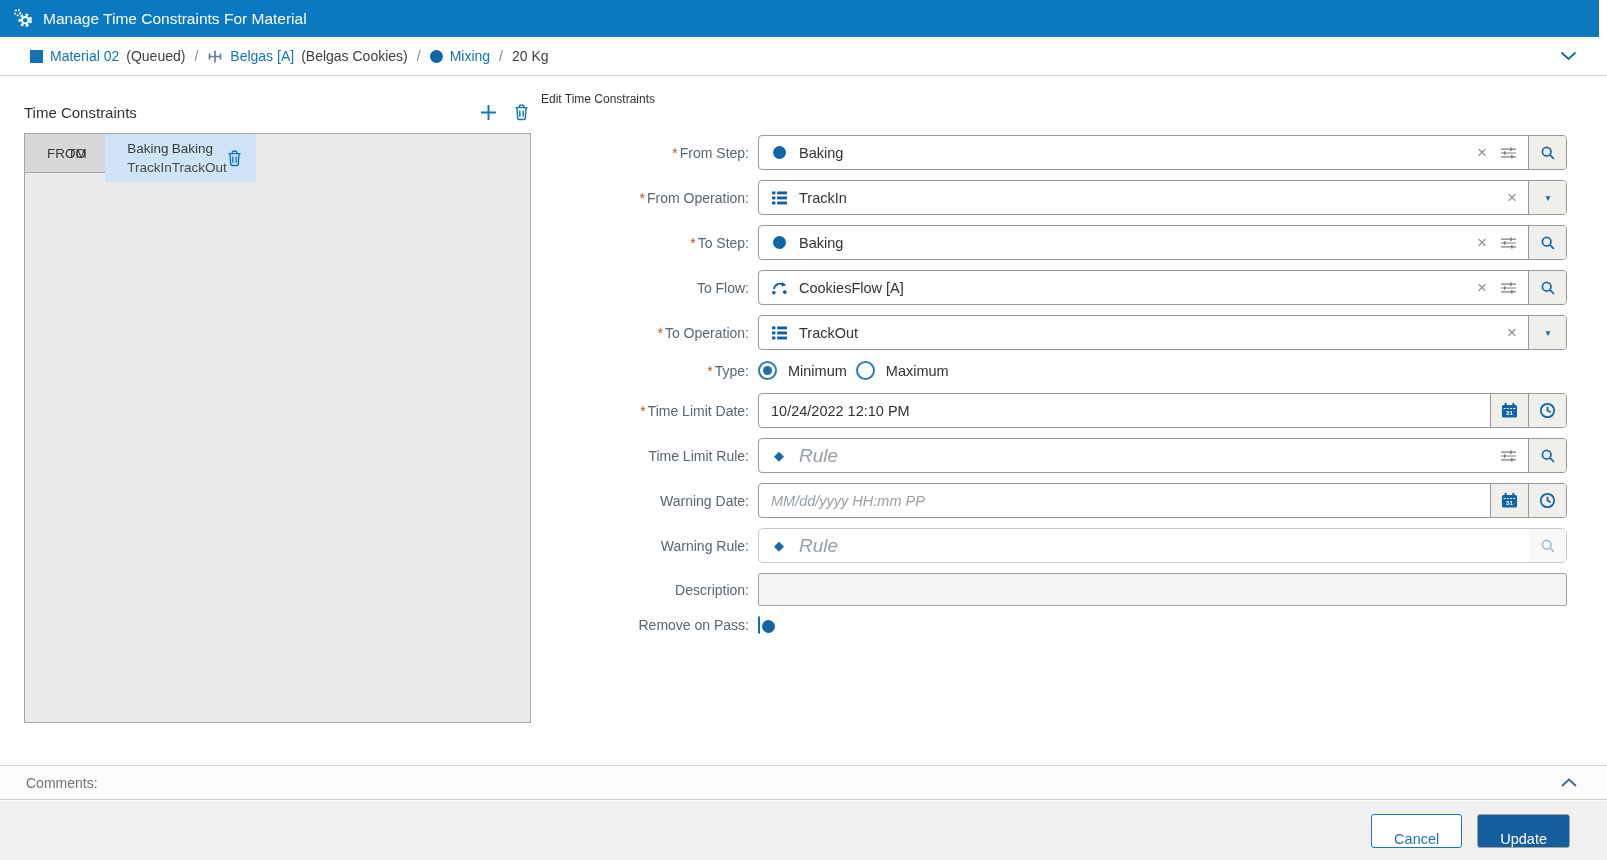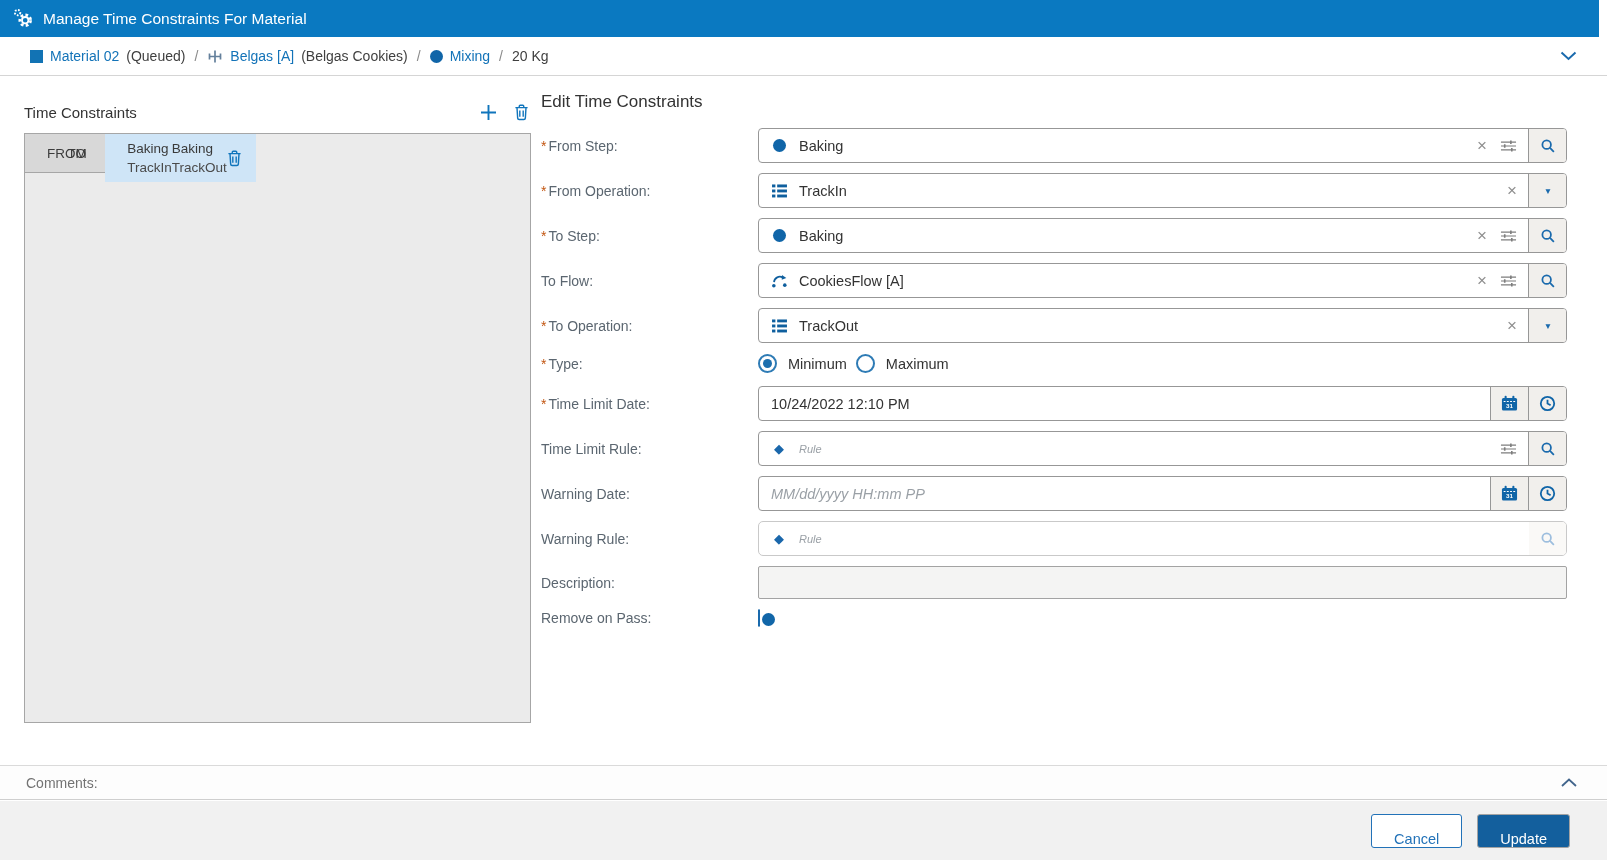--- a/index.html
+++ b/index.html
@@ -37,33 +37,33 @@
   .tc-col-to{flex:1;}
   .tc-row{height:48px;background:#cfe5f7;display:flex;align-items:center;font-size:13.5px;cursor:pointer;}
   .tc-cell{display:flex;flex-direction:column;gap:4px;}
   .tc-cell .l1{color:#3a3a3a;}
   .tc-cell .l2{color:#4a4a4a;}
   .tc-row-del{margin-left:auto;margin-right:14px;}
   .tc-filler{flex:1;background:#ebebeb;}
 
   
   .form-panel{position:absolute;left:541px;top:92px;right:40px;}
-  .form-title{font-size:17px;color:#333;height:22px;margin-bottom:14px;}
+  .form-title{font-size:12px;color:#333;height:22px;margin-bottom:21px;}
   .frow{display:flex;align-items:center;margin-bottom:10px;}
   .frow.align-top{align-items:flex-start;}
-  .flabel{width:208px;text-align:left;padding-right:9px;flex:none;color:#5b6670;font-size:14px;line-height:18px;}
+  .flabel{width:208px;text-align:right;padding-right:9px;flex:none;color:#5b6670;font-size:14px;line-height:18px;}
   .req{color:#c25510;margin-right:2px;}
   .fctrl{flex:1;min-width:0;}
 
   .cfield{height:33px;border:1px solid #979797;border-radius:4px;background:#fff;
           display:flex;align-items:center;overflow:hidden;cursor:pointer;}
   .cfield .lead{width:40px;flex:none;display:flex;align-items:center;justify-content:center;}
   .cfield .pad{width:12px;flex:none;}
   .cfield .val{flex:1;min-width:0;font-size:14.5px;color:#333;white-space:nowrap;}
-  .cfield .ph{flex:1;min-width:0;font-size:11px;color:#9aa0a6;font-style:italic;white-space:nowrap;}
+  .cfield .ph{flex:1;min-width:0;font-size:19px;color:#9aa0a6;font-style:italic;white-space:nowrap;}
   .cfield input.txt{flex:1;min-width:0;border:none;outline:none;background:transparent;
                     font:14.5px "Liberation Sans",sans-serif;color:#333;padding:0;}
   .cfield input.txt::placeholder{color:#9aa0a6;font-style:italic;}
   .inline-ic{display:flex;align-items:center;gap:13px;padding:0 11px;flex:none;}
   .clear-x{color:#8f8f8f;font-size:17px;line-height:1;cursor:pointer;}
   .fbtn{width:37px;align-self:stretch;flex:none;border-left:1px solid #979797;background:#f1efec;
         display:flex;align-items:center;justify-content:center;cursor:pointer;}
   .dd-arrow{color:#1a6aad;font-size:10px;line-height:1;}
   .cfield.disabled{border-color:#c9c9c9;border-radius:5px;}
   .cfield.disabled .fbtn{border-left:none;background:#faf9f7;}

